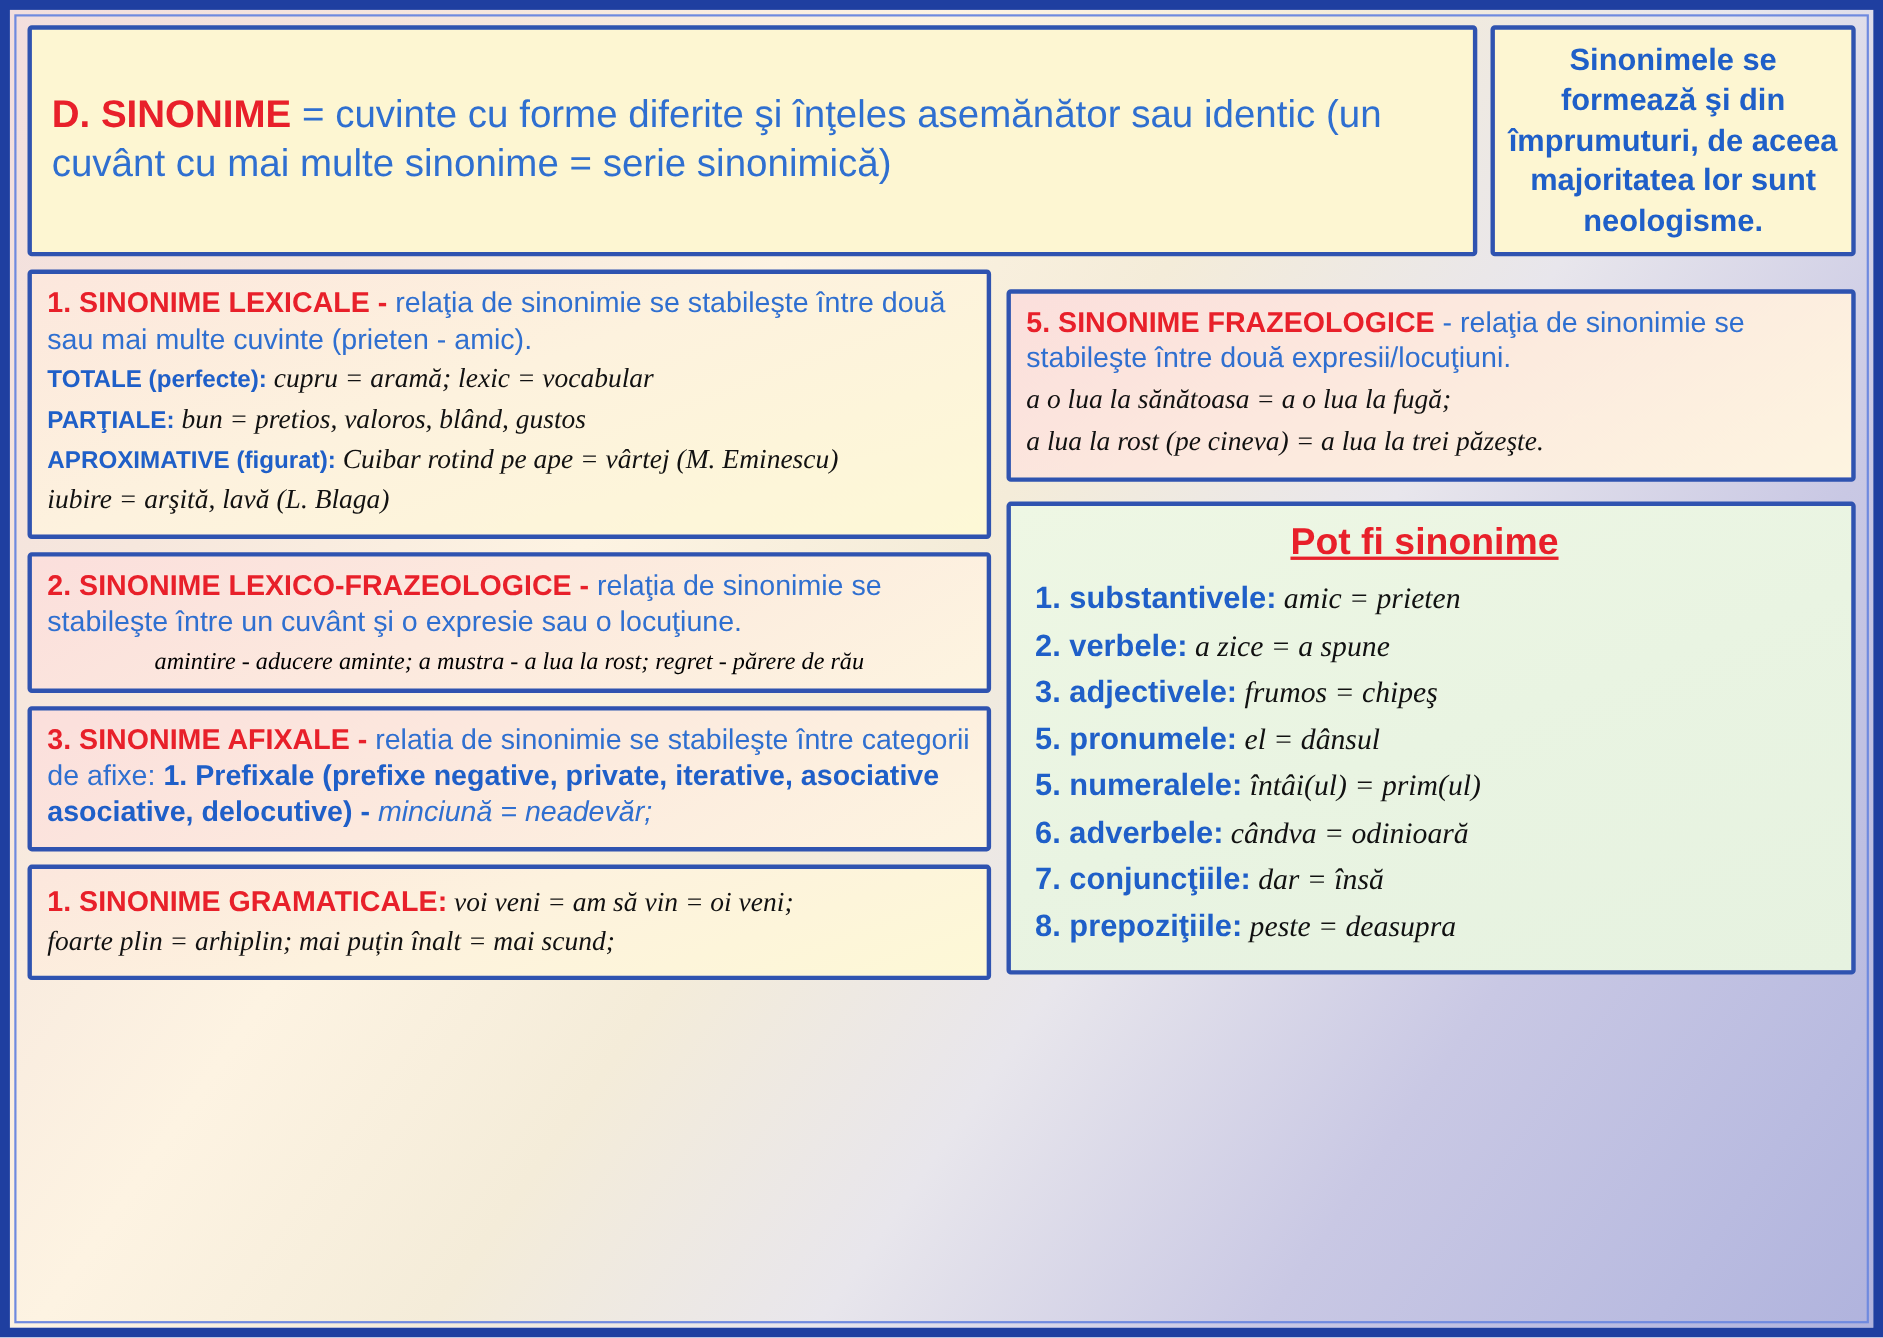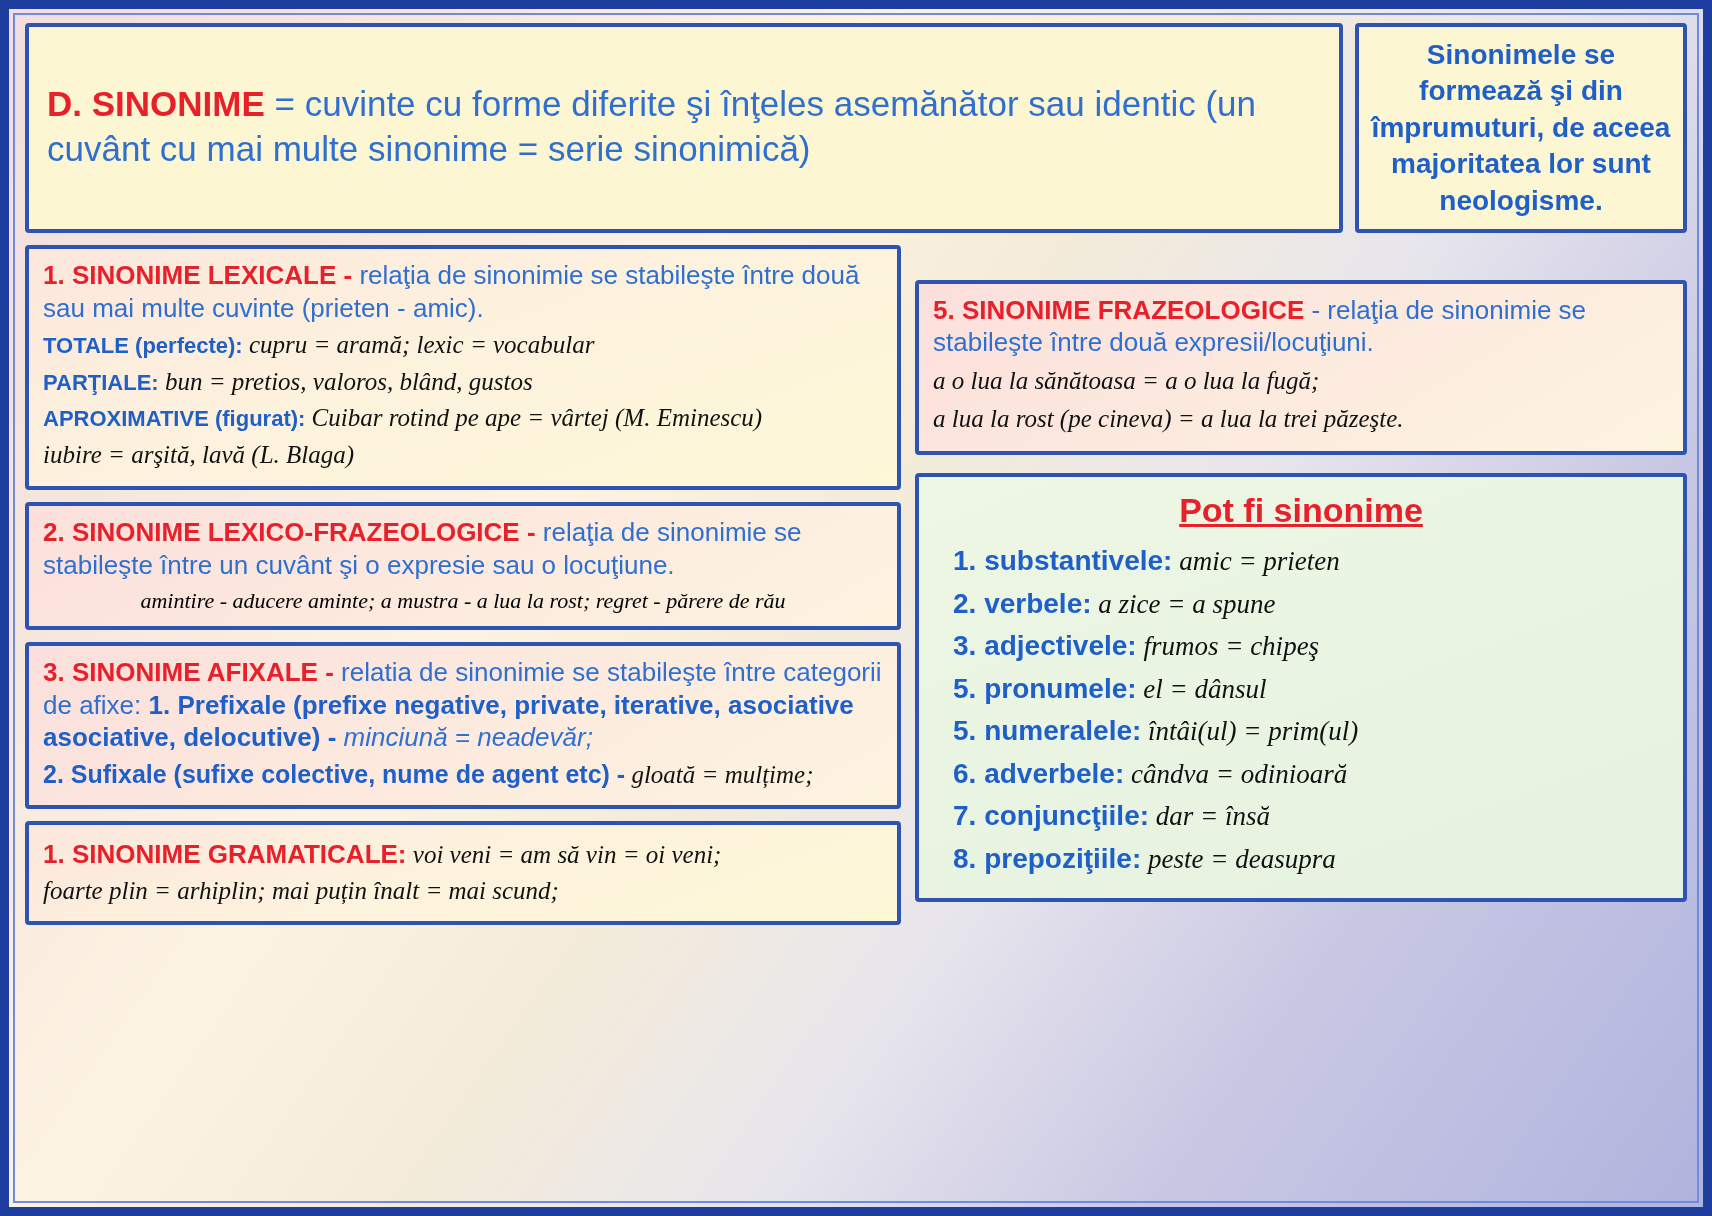--- a/index.html
+++ b/index.html
@@ -164,21 +164,21 @@
     font-size: 25px;
     line-height: 1.4;
     color: #111;
     margin: 3px 0;
   }
 
   .green-card {
     border: 4px solid #2f53b0;
     border-radius: 4px;
     background: linear-gradient(160deg, #eef7e4 0%, #e9f4e2 50%, #e6f2e0 100%);
-    padding: 14px 16px 18px 16px;
+    padding: 14px 16px 18px 4px;
     margin-top: 18px;
   }
   .green-title {
     text-align: center;
     color: #e8202a;
     font-weight: bold;
     font-size: 34px;
     text-decoration: underline;
     margin-bottom: 10px;
   }
@@ -237,23 +237,20 @@
           <span class="h-red">2. SINONIME LEXICO-FRAZEOLOGICE -</span><span> relaţia de sinonimie se stabileşte între un cuvânt şi o expresie sau o locuţiune.</span>
         </div>
         <div class="center-sm italic">amintire - aducere aminte; a mustra - a lua la rost; regret - părere de rău</div>
       </div>
 
       <div class="card pinkish">
         <div class="p1">
           <span class="h-red">3. SINONIME AFIXALE -</span><span> relatia de sinonimie se stabileşte între categorii de afixe:</span>
           <span class="blue-bold">1. Prefixale (prefixe negative, private, iterative, asociative asociative, delocutive) -</span><span class="ex italic"> minciună = neadevăr;</span>
         </div>
-        <div class="c3-line">
-          <span>2. Sufixale (sufixe colective, nume de agent etc) -</span><span class="ex italic"> gloată = mulțime;</span>
-        </div>
       </div>
 
       <div class="card yellowish">
         <div class="c4-line">
           <span class="h-red" style="font-family:'Liberation Sans',sans-serif;font-size:26px;">1. SINONIME GRAMATICALE:</span><span class="italic"> voi veni = am să vin = oi veni;</span>
         </div>
         <div class="c4-line italic">foarte plin = arhiplin; mai puțin înalt = mai scund;</div>
       </div>
 
     </div>

